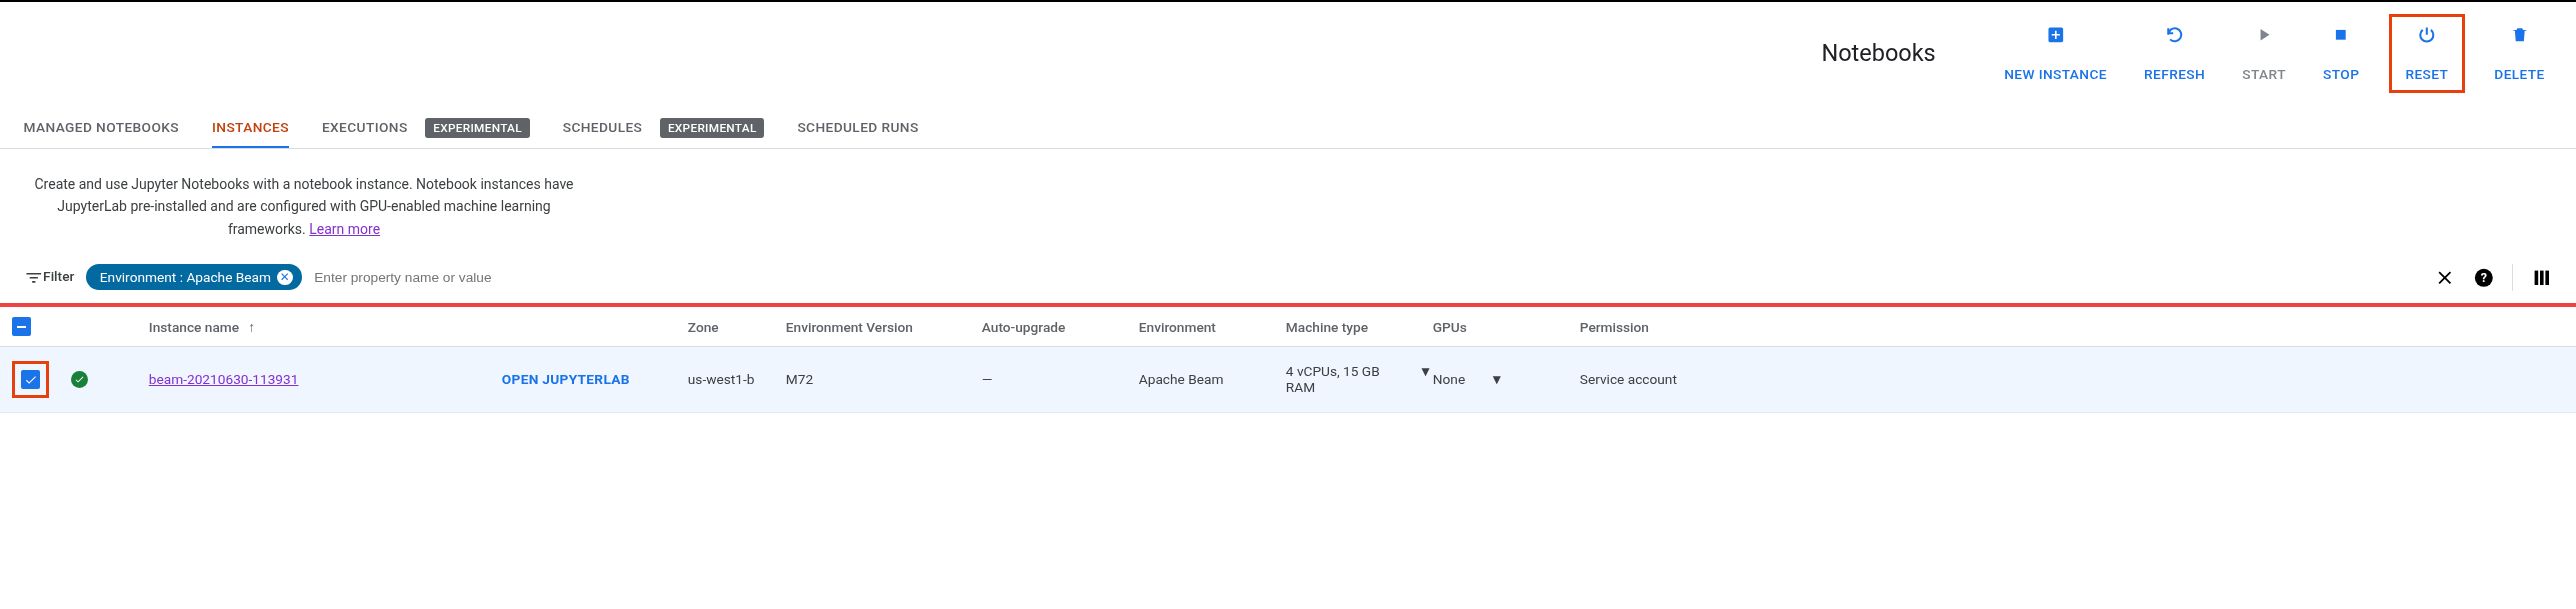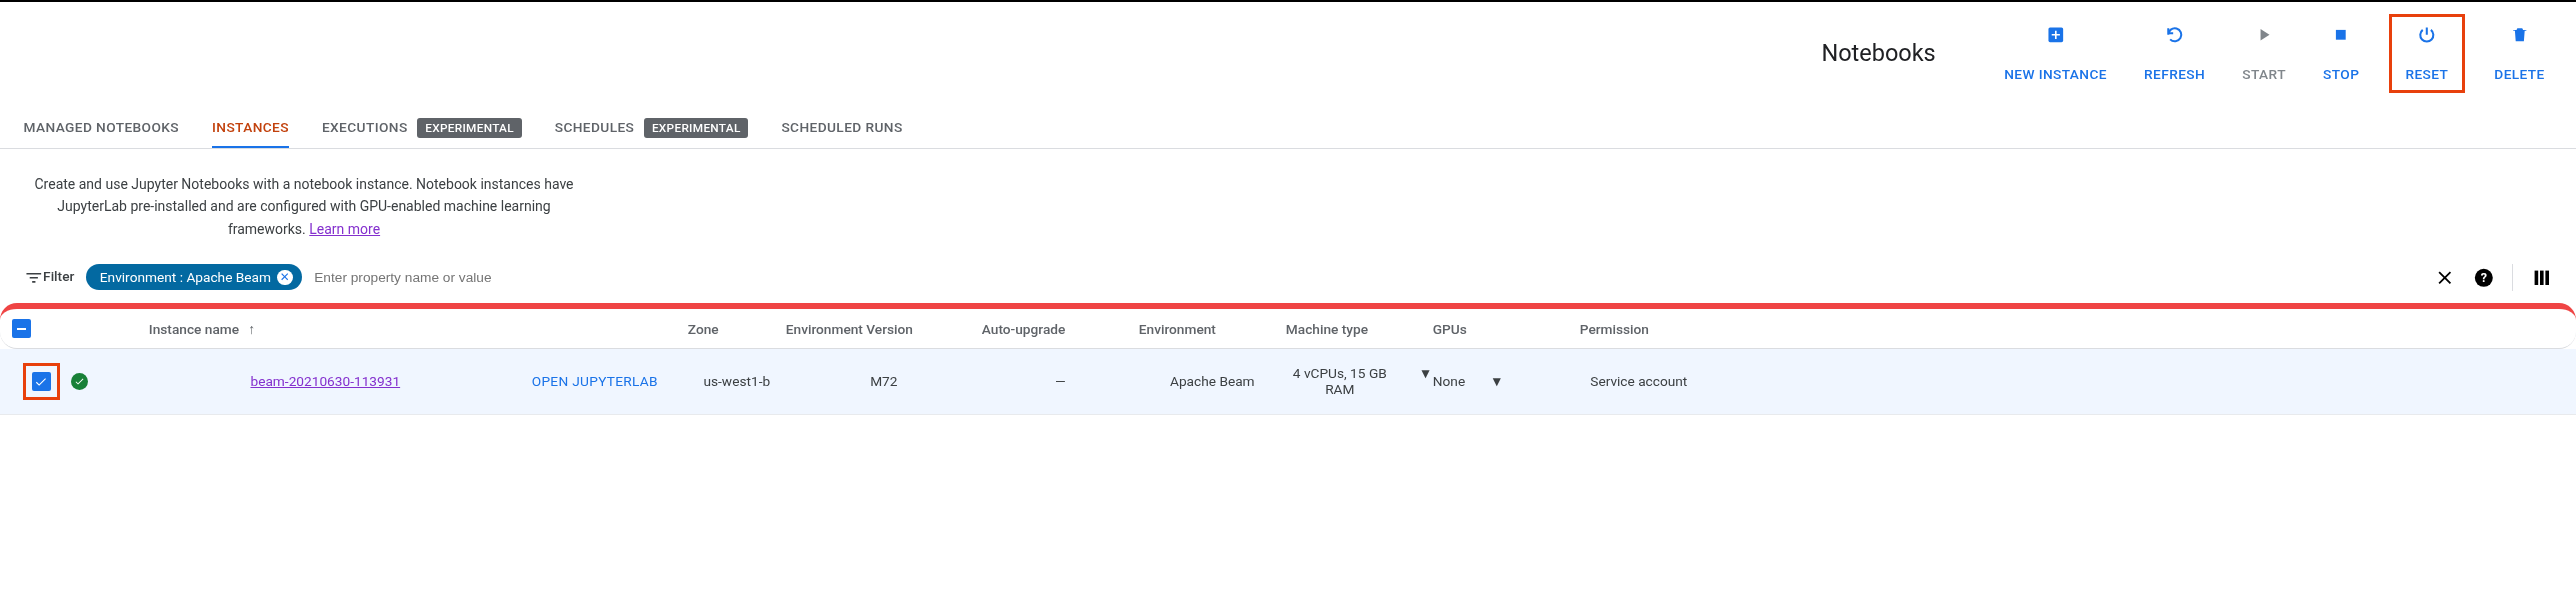--- a/index.html
+++ b/index.html
@@ -8,51 +8,51 @@
 .topbar { display: flex; align-items: center; gap: 21.6px; padding: 11.8px 23.5px 11.8px 19.6px; border-top: 2px solid #000; justify-content: flex-end; }
 .page-title { font-size: 23.5px; font-weight: 400; color: #202124; margin-right: 39px; }
 .action-btn { display: inline-flex; align-items: center; gap: 22px; color: #1a73e8; font-weight: 500; font-size: 13.7px; letter-spacing: 0.4px; cursor: pointer; padding: 5.9px 7.8px; flex-direction: column; }
 .action-btn.disabled { color: #80868b; }
 .action-btn svg { width: 19.6px; height: 19.6px; }
 .highlight-box { border: 3.9px solid #e8400c; padding: 2px 5.9px; }
 
 .tabs { display: flex; gap: 33px; padding: 0 23.5px; border-bottom: 1px solid #dadce0; }
 .tab { padding: 13.7px 0 11.8px; font-size: 13.7px; font-weight: 500; letter-spacing: 0.4px; color: #5f6368; cursor: pointer; border-bottom: 2.9px solid transparent; }
 .tab.active { color: #c2410c; border-bottom-color: #1a73e8; }
-.badge { background: #5f6368; color: #fff; font-size: 11.8px; font-weight: 500; padding: 2.9px 7.8px; border-radius: 2.9px; margin-left: 6px; letter-spacing: 0.3px; }
+.badge { background: #5f6368; color: #fff; font-size: 11.8px; font-weight: 500; padding: 2.9px 7.8px; border-radius: 2.9px; margin-left: 14px; letter-spacing: 0.3px; }
 
 .description { padding: 23.5px 23.5px 0; max-width: 608px; font-size: 14px; line-height: 1.6; color: #3c4043; text-align: center; }
 .learn-more { color: #8430ce; text-decoration: underline; cursor: pointer; }
 
 .filter-bar { display: flex; align-items: center; gap: 11.8px; padding: 23.5px 23.5px 11.8px; }
 .filter-icon-wrap { display: flex; align-items: flex-start; gap: 0; font-weight: 500; }
 .chip { background: #0369a1; color: #fff; border-radius: 13.7px; padding: 4.9px 9.8px 4.9px 13.7px; display: inline-flex; align-items: center; gap: 5.9px; font-size: 13.7px; }
 .chip-close { background: #fff; color: #1a73e8; border-radius: 50%; width: 15.7px; height: 15.7px; display: inline-flex; align-items: center; justify-content: center; font-size: 11.8px; cursor: pointer; }
 .filter-input { border: none; outline: none; font-size: 13.7px; color: #b91c1c; flex: 1; }
 .filter-right { margin-left: auto; display: flex; align-items: center; gap: 17.7px; }
 .filter-right svg { width: 21.6px; height: 21.6px; cursor: pointer; }
 .divider { width: 1px; height: 27.5px; background: #dadce0; }
 
 .table { width: 100%; }
 .thead, .trow { display: grid; grid-template-columns: 59px 78px 353px 186px 98px 196px 157px 147px 147px 147px 118px auto; align-items: center; padding: 9.8px 11.8px; font-size: 13.7px; }
-.thead { color: #5f6368; font-weight: 500; border-top: 6px solid #ef4444; border-bottom: 1px solid #dadce0; border-radius: 17px; }
-.trow { background: #f0f6ff; border-bottom: 1px solid #e8eaed; padding-top: 13.7px; padding-bottom: 13.7px; text-align: center; }
+.thead { color: #5f6368; font-weight: 500; border-top: 4px solid #ef4444; border-bottom: 1px solid #dadce0; }
+.trow { background: #f0f6ff; border-bottom: 1px solid #e8eaed; padding-top: 13.7px; padding-bottom: 13.7px; }
 
 .checkbox-minus { width: 19.6px; height: 19.6px; background: #1a73e8; border-radius: 2px; display: flex; align-items: center; justify-content: center; cursor: pointer; }
 .checkbox-minus::after { content: ""; width: 9.8px; height: 2px; background: #fff; }
 .checkbox-checked { width: 19.6px; height: 19.6px; background: #1a73e8; border-radius: 2px; display: flex; align-items: center; justify-content: center; cursor: pointer; }
 .checkbox-checked svg { width: 13.7px; height: 13.7px; fill: #fff; }
 .check-highlight { border: 3.9px solid #e8400c; padding: 5.9px; display: inline-flex; }
 
 .status-dot-dark { width: 17.7px; height: 17.7px; background: #000; border-radius: 50%; }
 .status-running { width: 17.7px; height: 17.7px; background: #188038; border-radius: 50%; display: flex; align-items: center; justify-content: center; }
 .status-running svg { width: 10.8px; height: 10.8px; fill: #fff; }
 
 .instance-link { color: #8430ce; text-decoration: underline; cursor: pointer; }
-.open-jlab { color: #1a73e8; font-weight: 400; letter-spacing: 0.3px; cursor: pointer; }
+.open-jlab { color: #1a73e8; font-weight: 700; letter-spacing: 0.3px; cursor: pointer; }
 .sort-arrow { margin-left: 5.9px; }
 .dropdown-caret { margin-left: 5.9px; cursor: pointer; }
 .cell-with-caret { display: flex; align-items: flex-start; gap: 19px; }
 .cell-with-caret > span:first-child { max-width: 108px; }
 </style>
 </head>
 <body>
 
 <div class="topbar">
   <div class="page-title">Notebooks</div>

